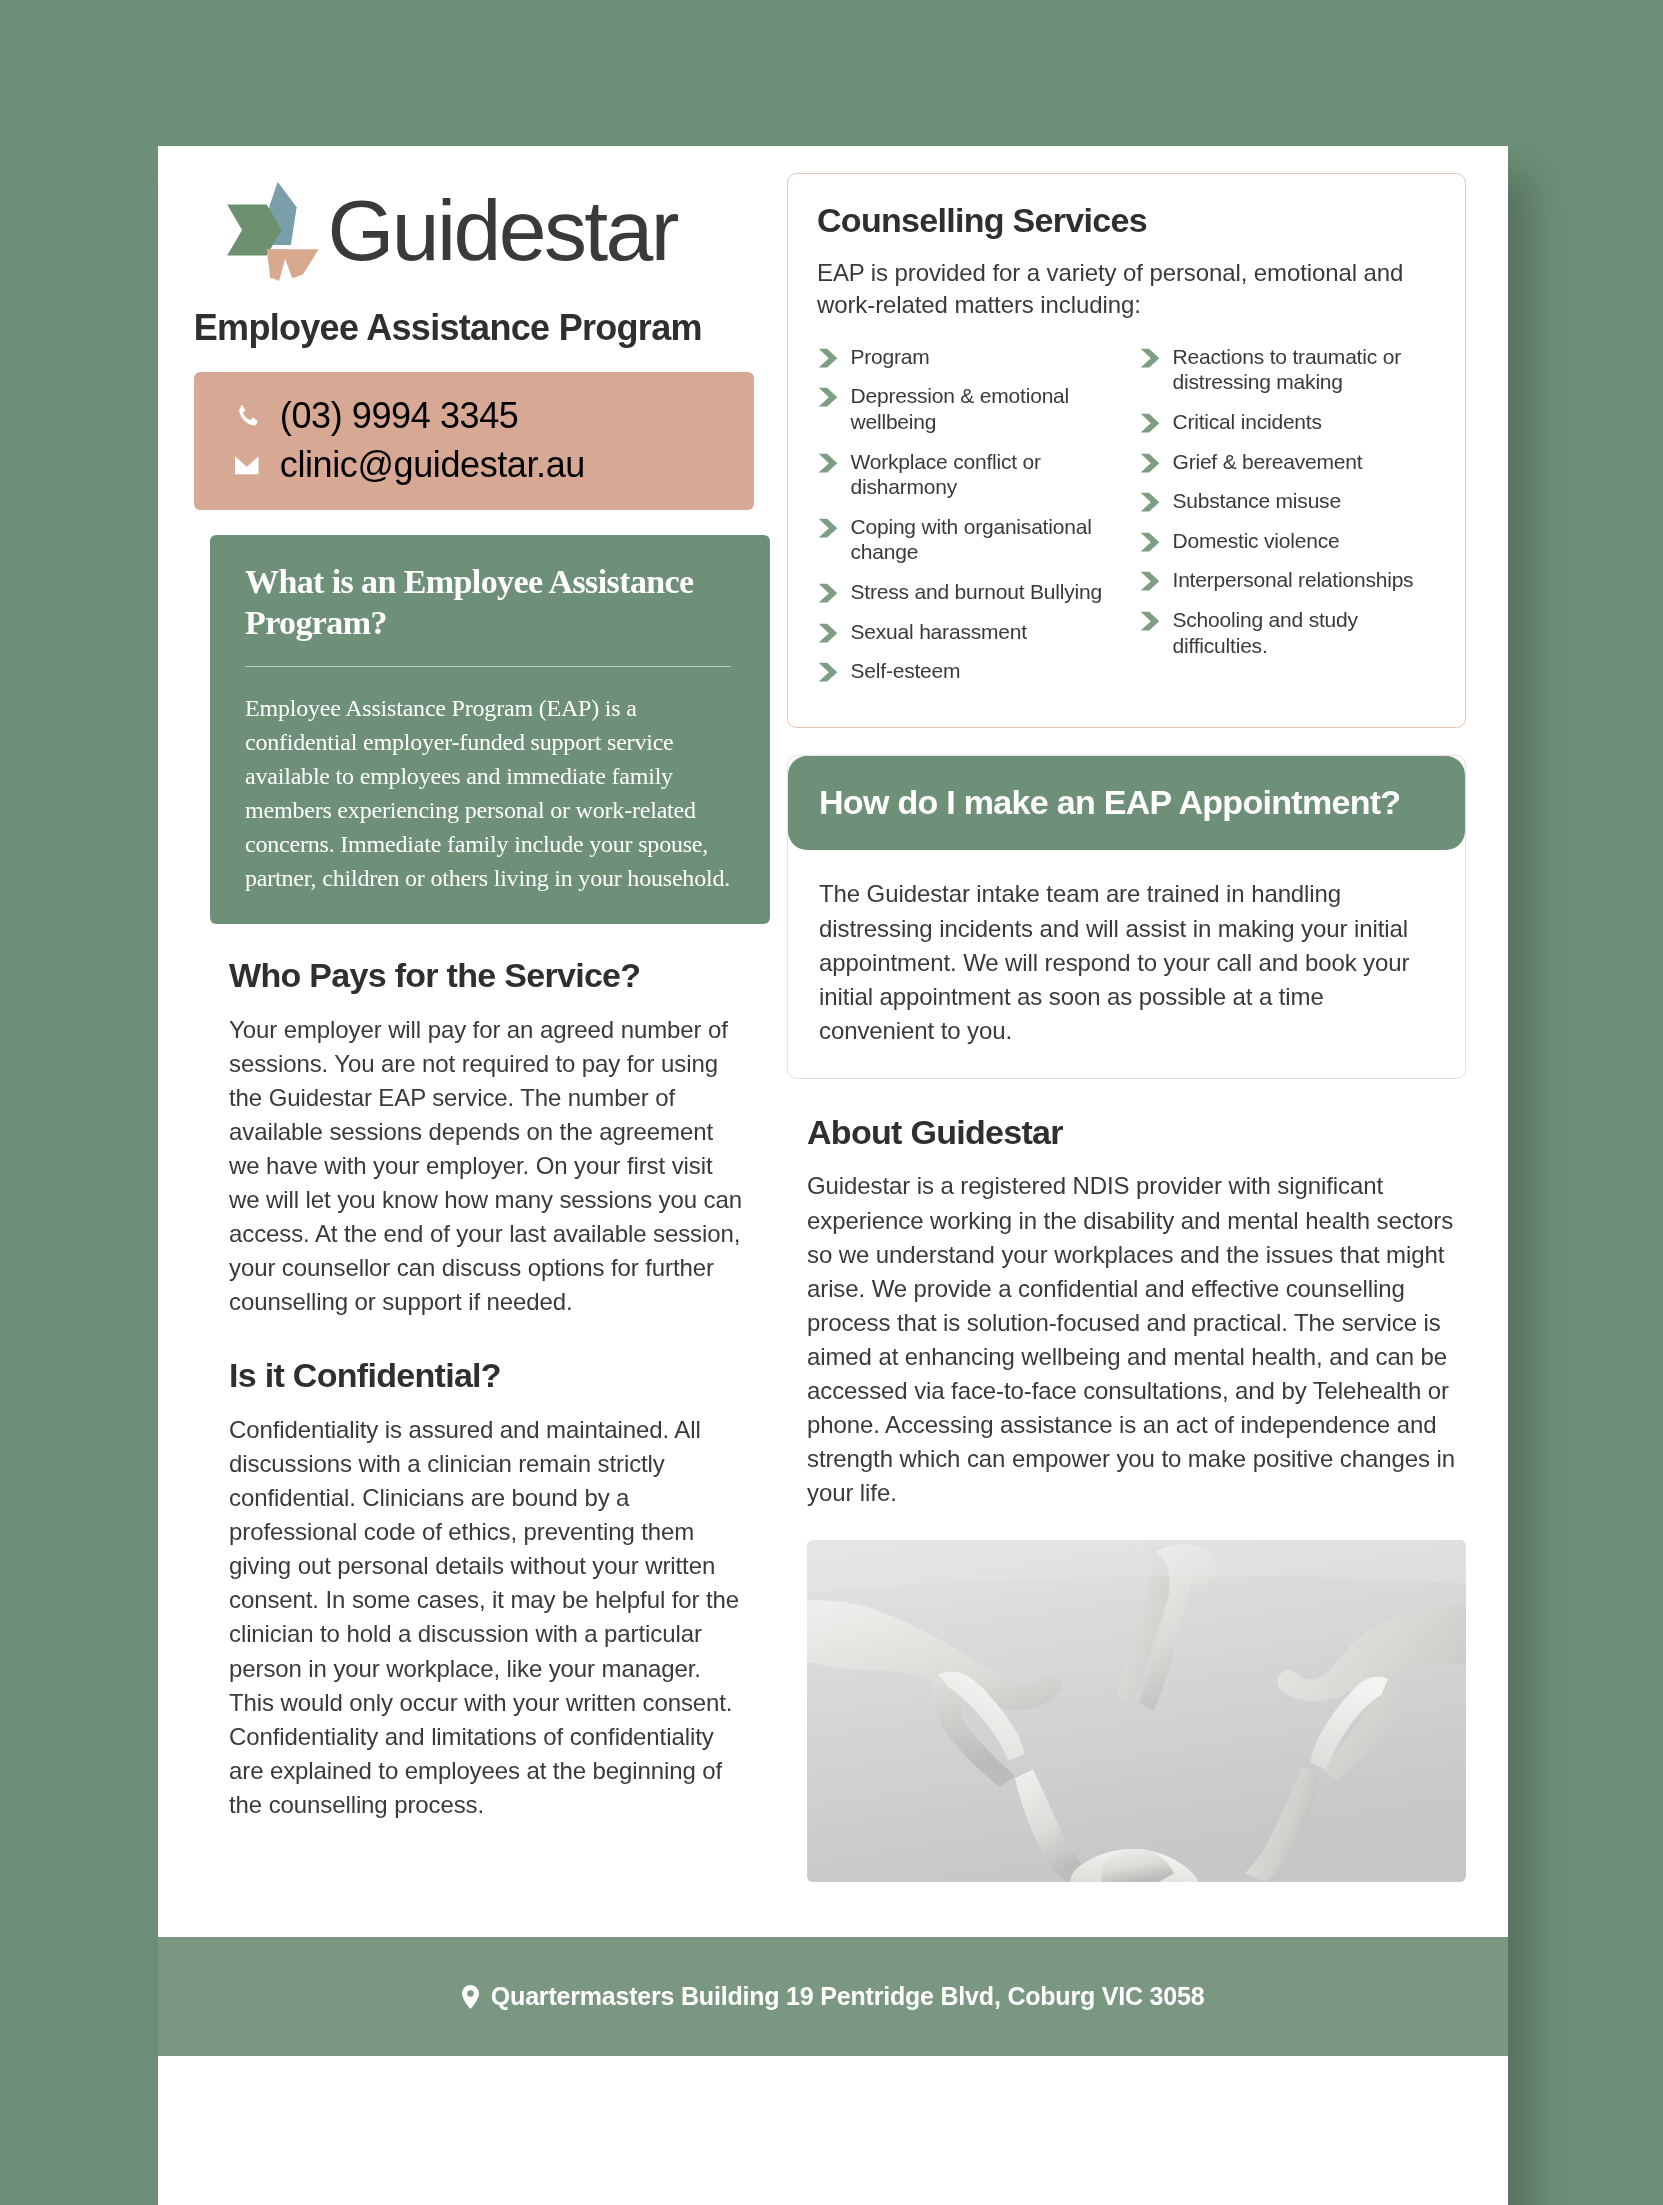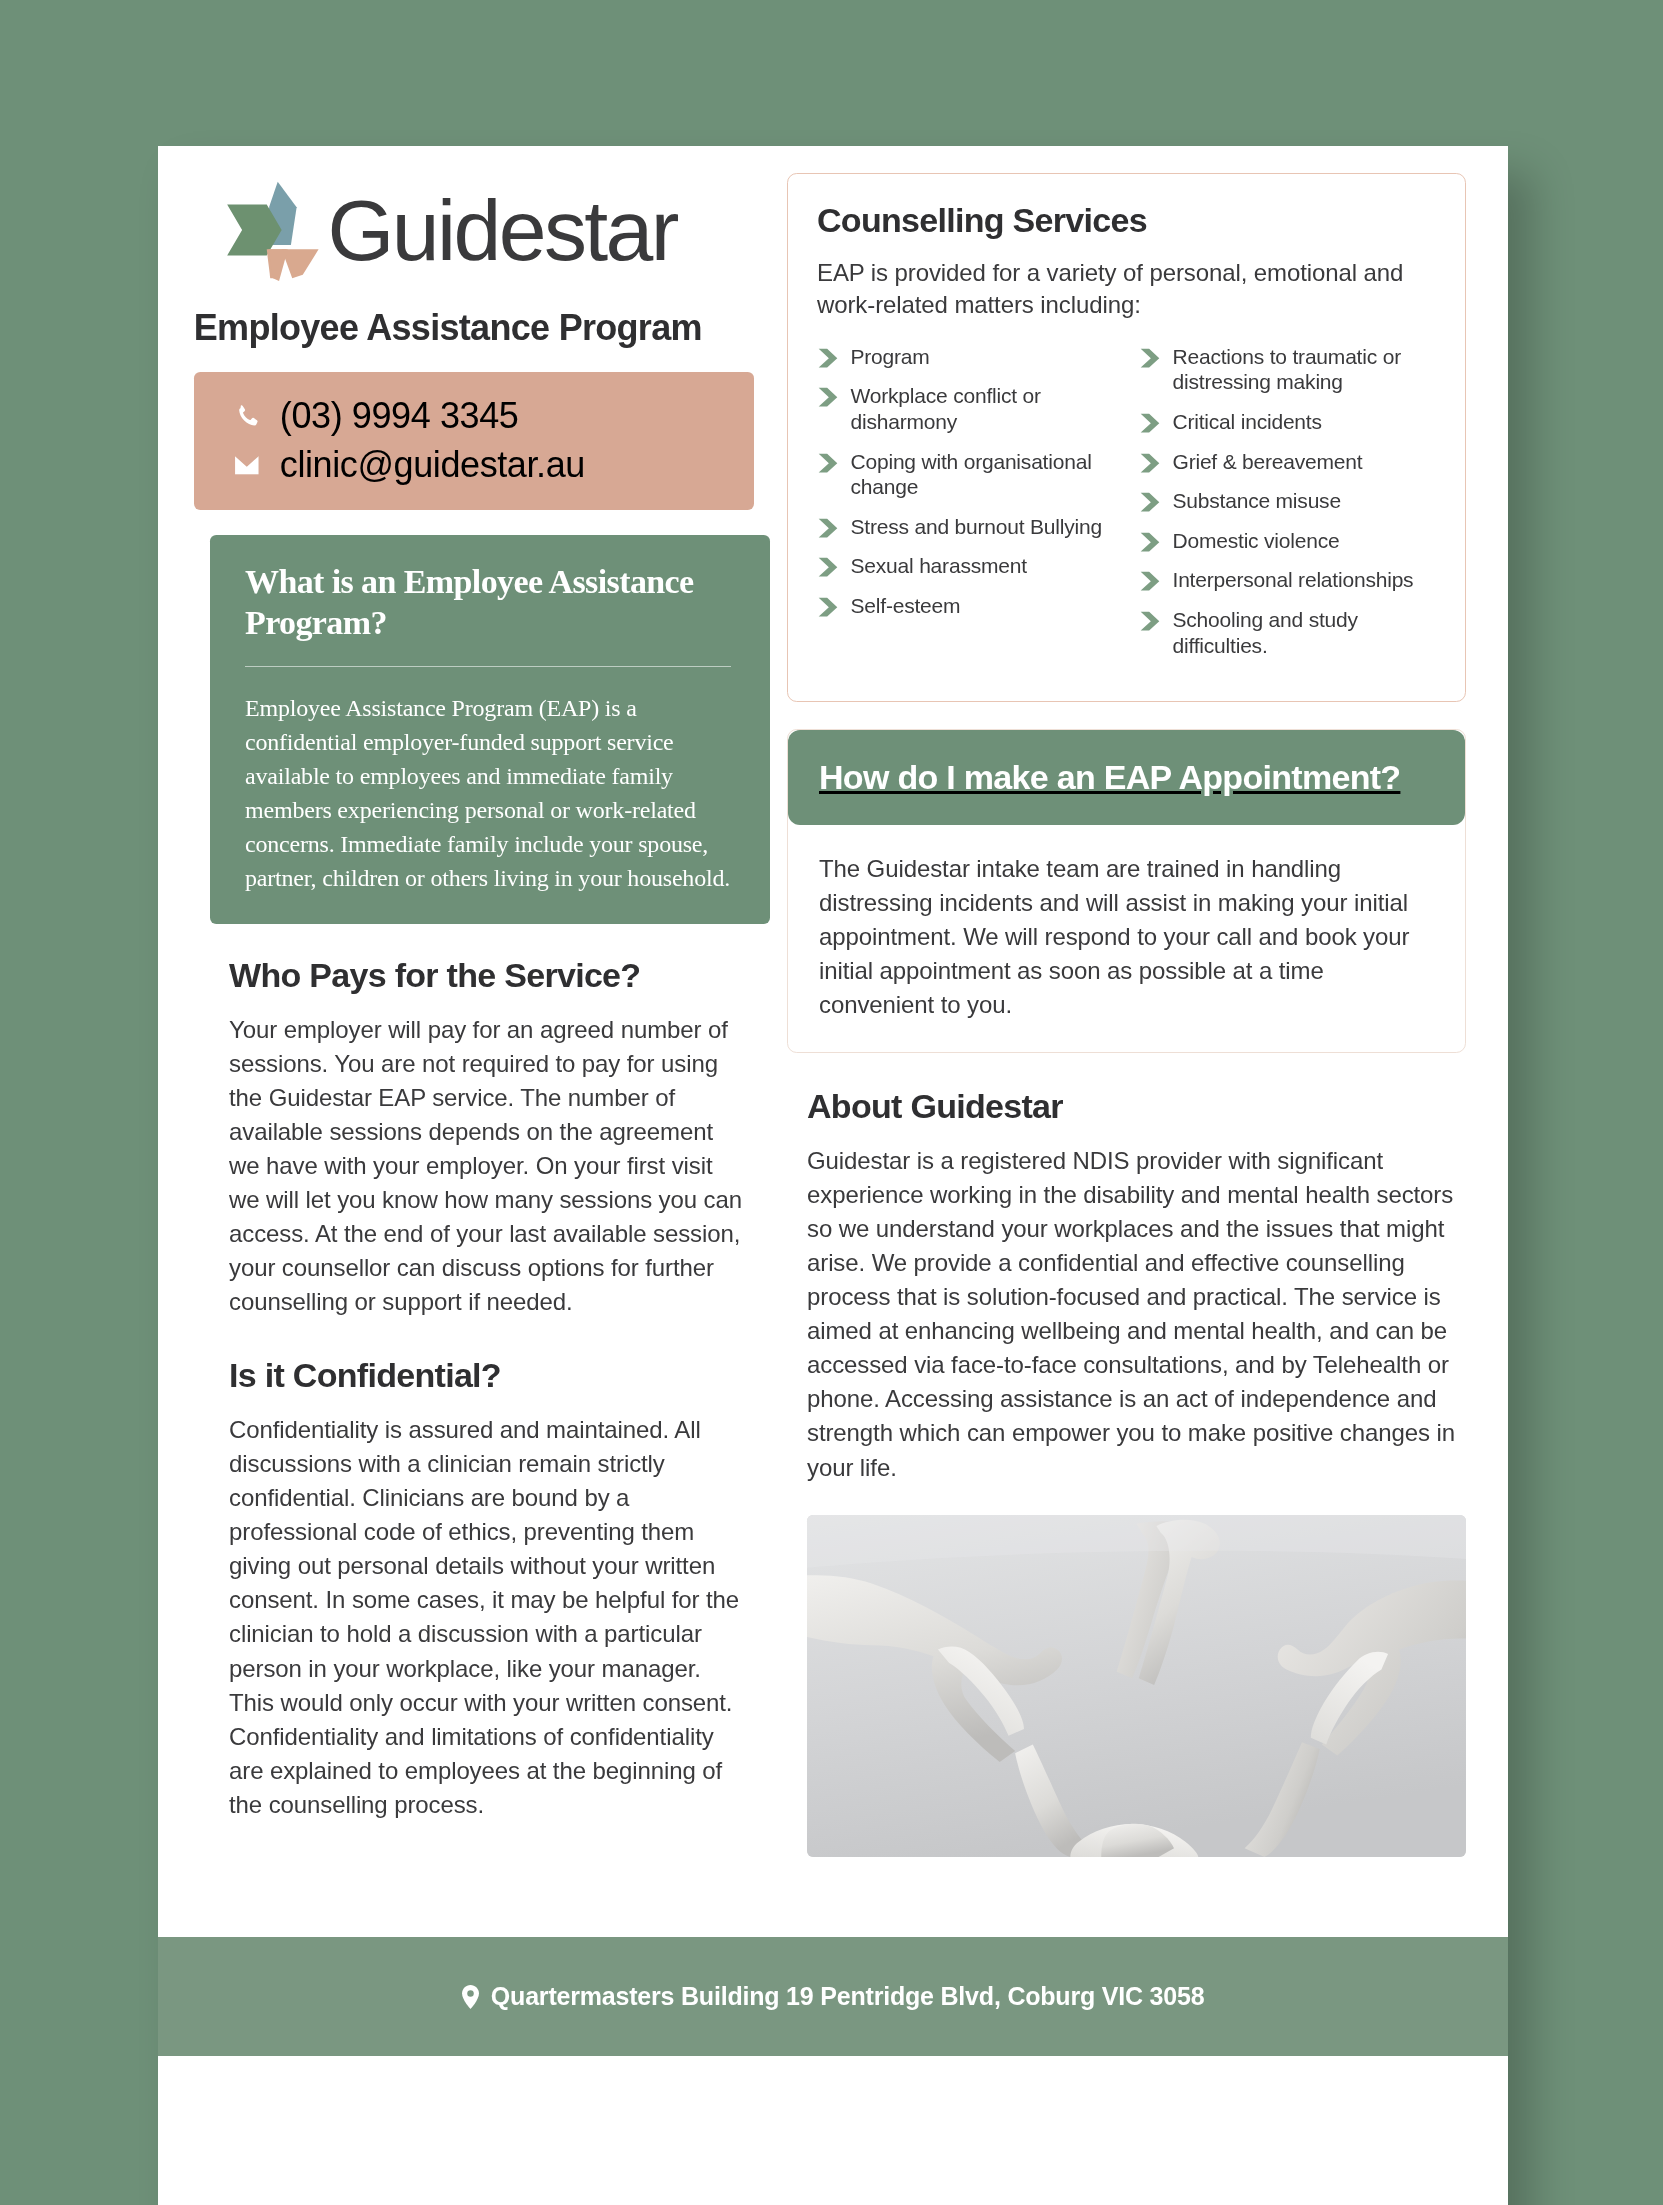--- a/index.html
+++ b/index.html
@@ -230,23 +230,22 @@
   .appt-wrap {
     margin-top: 27px;
     width: 679px;
     border: 0.9px solid #eedfd6;
     border-radius: 9.7px;
     background: #ffffff;
     overflow: hidden;
   }
   .appt-head {
     background: #6e9078;
-    border-radius: 12px;
+    border-radius: 19px;
     padding: 26.5px 31px 28px 31px;
-    text-decoration: underline;
   }
   .appt-head h2 {
     color: #ffffff;
     font-size: 34px;
     font-weight: 700;
     line-height: 1.18;
     letter-spacing: -0.7px;
   }
   .appt-body { padding: 27px 31px 30px 31px; }
   .appt-body p {
@@ -358,20 +357,28 @@
 
           <div class="bullet-cols">
             <div class="bullet-col">
               <div class="bullet-li">
                 <span class="bullet-ic">
                   <svg viewBox="0 0 26 24">
                       <polygon points="2,1 12,1 24,12 12,23 2,23 14,12" fill="#7d9e83"></polygon>
                     </svg>
                 </span>
                 <span class="bullet-tx">Program</span>
+              </div>
+              <div class="bullet-li">
+                <span class="bullet-ic">
+                  <svg viewBox="0 0 26 24">
+                      <polygon points="2,1 12,1 24,12 12,23 2,23 14,12" fill="#7d9e83"></polygon>
+                    </svg>
+                </span>
+                <span class="bullet-tx">Depression &amp; emotional wellbeing</span>
               </div>
               <div class="bullet-li">
                 <span class="bullet-ic">
                   <svg viewBox="0 0 26 24">
                       <polygon points="2,1 12,1 24,12 12,23 2,23 14,12" fill="#7d9e83"></polygon>
                     </svg>
                 </span>
                 <span class="bullet-tx">Workplace conflict or disharmony</span>
               </div>
               <div class="bullet-li">

